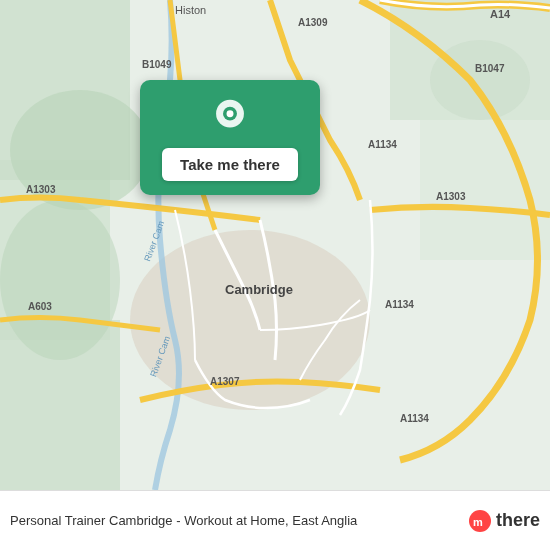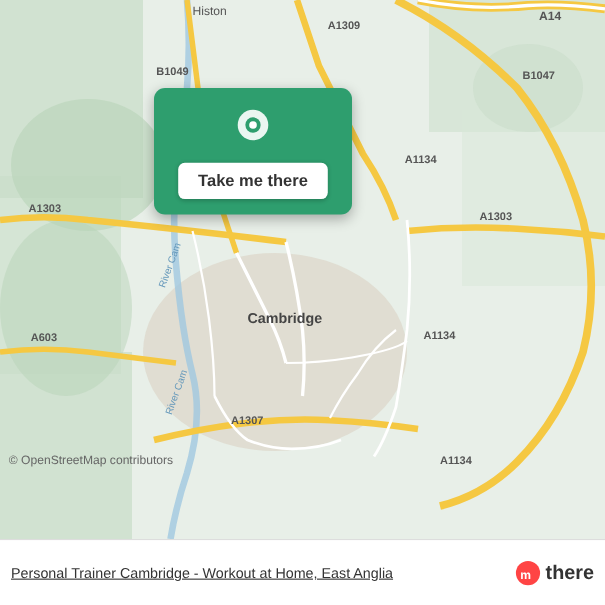--- a/index.html
+++ b/index.html
@@ -68,21 +68,20 @@
       display: flex;
       align-items: center;
       padding: 0 10px;
       border-top: 1px solid #ddd;
     }
 
     .bottom-text {
       font-size: 13px;
       color: #333;
       flex: 1;
-      text-decoration: underline;
     }
 
     .moovit-logo {
       display: flex;
       align-items: center;
       gap: 4px;
       font-size: 18px;
       font-weight: bold;
       color: #333;
     }
@@ -168,21 +167,20 @@
 
     <svg class="location-pin" viewBox="0 0 40 46" xmlns="http://www.w3.org/2000/svg">
       <circle cx="20" cy="18" r="16" fill="white" opacity="0.9"></circle>
       <circle cx="20" cy="18" r="8" fill="#2e9e6e"></circle>
       <circle cx="20" cy="18" r="4" fill="white"></circle>
       <path d="M20 34 L13 22 Q10 16 14 11 Q18 5 24 6 Q30 7 31 14 Q32 20 27 22 Z" fill="white" opacity="0.0"></path>
     </svg>
     <button class="card-button">Take me there</button>
   </div>
 
-  <div class="copyright-text">© OpenStreetMap contributors</div>
 </div>
 
 <div id="bottom-bar">
   <span class="bottom-text">Personal Trainer Cambridge - Workout at Home, East Anglia</span>
   <div class="moovit-logo">
     <svg class="moovit-icon" viewBox="0 0 24 24" xmlns="http://www.w3.org/2000/svg">
       <circle cx="12" cy="12" r="11" fill="#f44"></circle>
       <text x="5" y="17" font-size="11" font-weight="bold" fill="white" font-family="Arial">m</text>
     </svg>
     <span>there</span>

